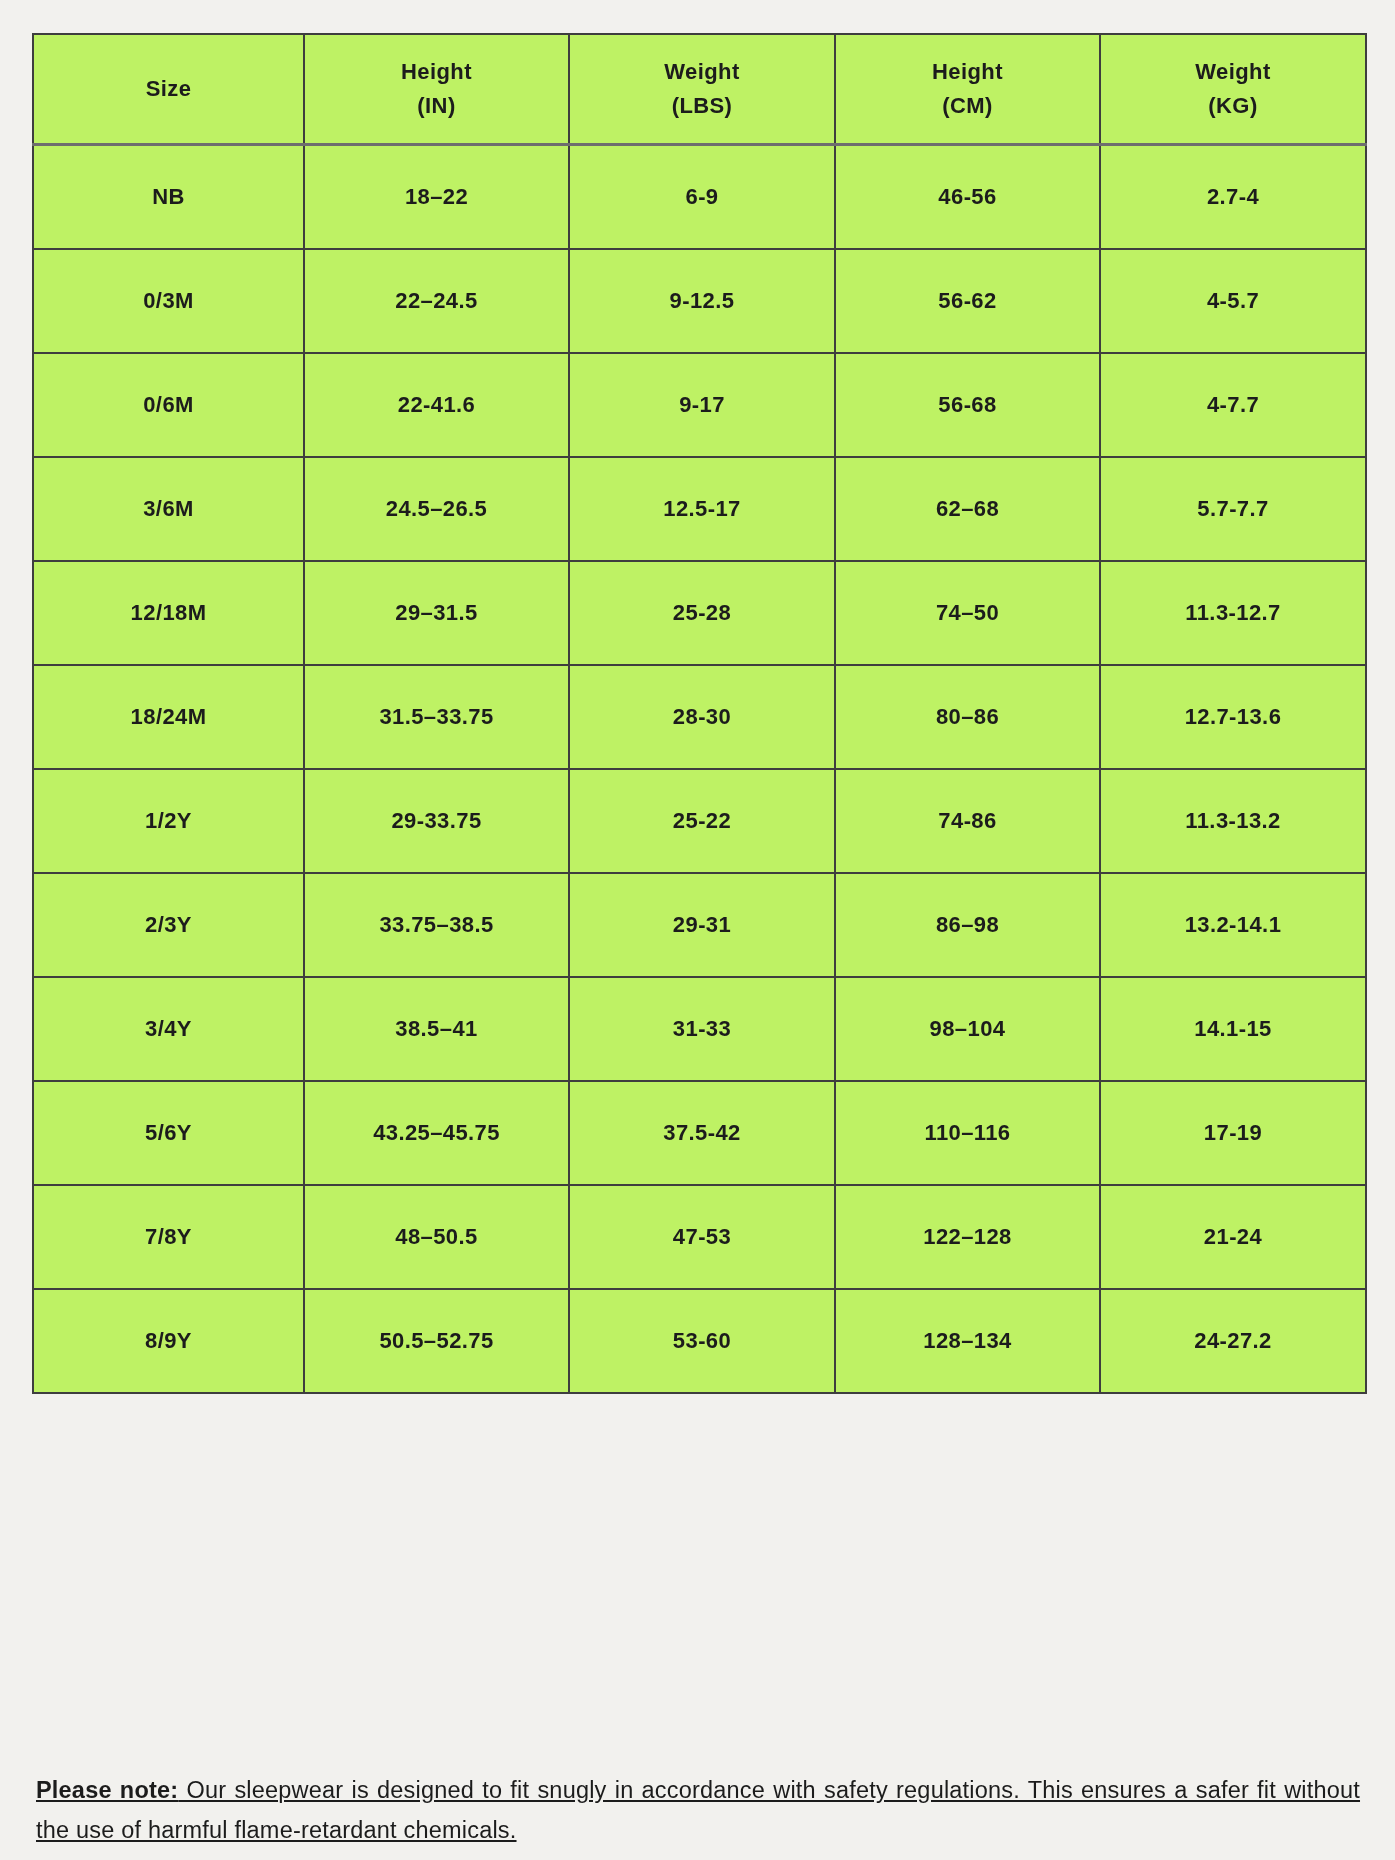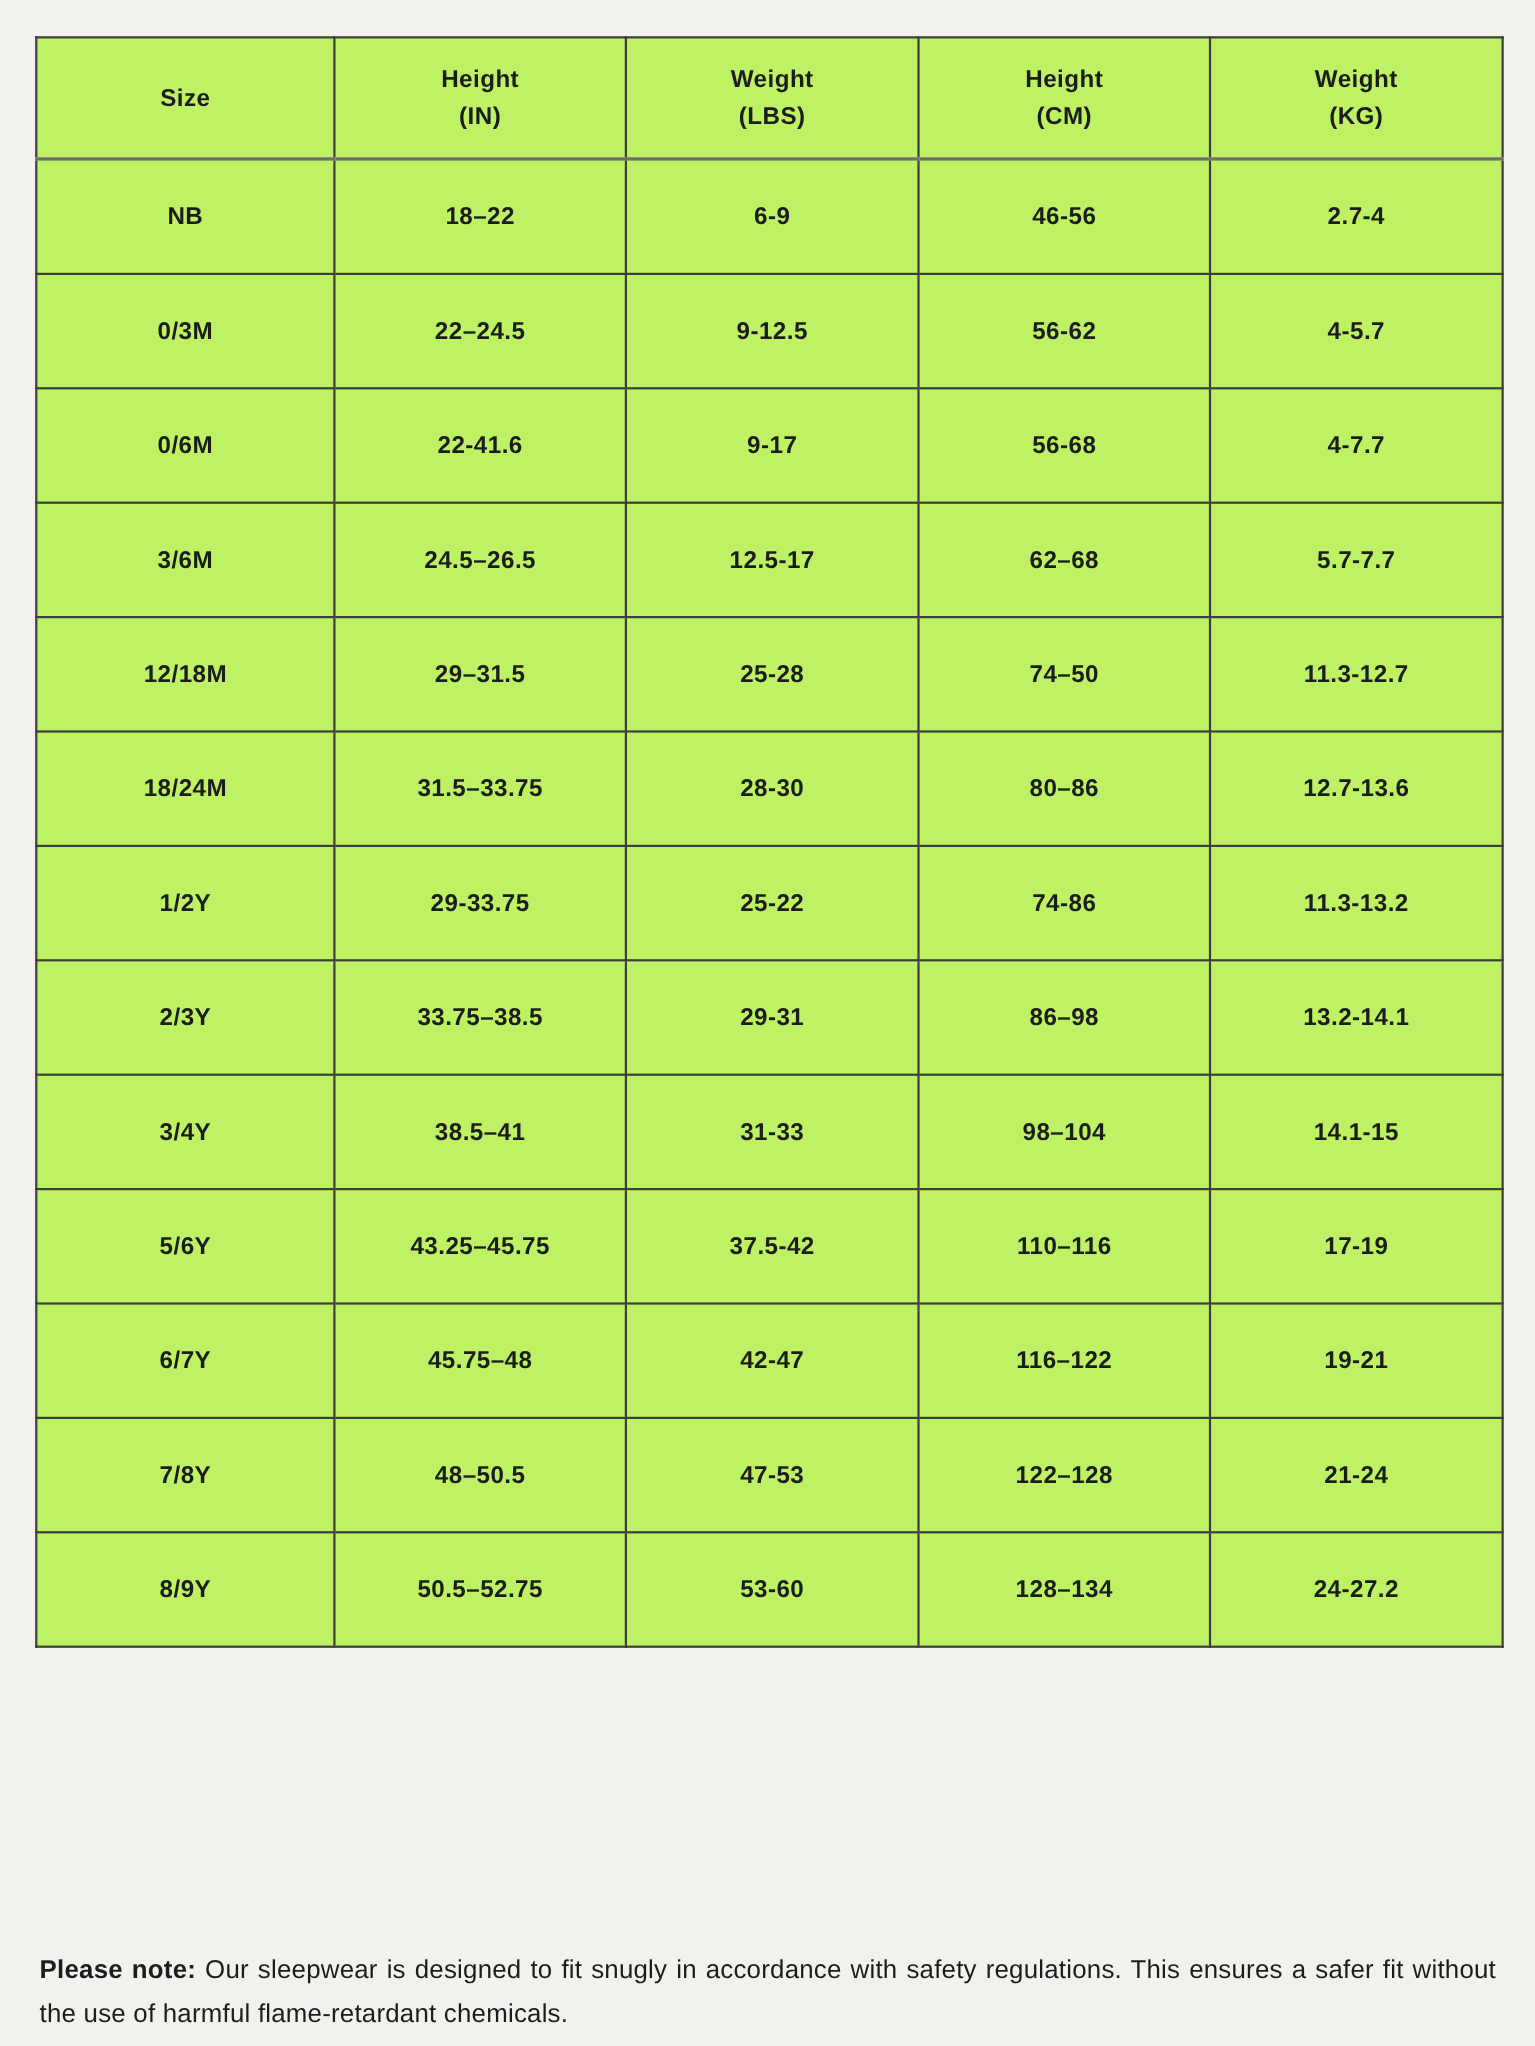--- a/index.html
+++ b/index.html
@@ -44,20 +44,21 @@
   .hdr-label, .hdr-sub { display: block; }
   .note {
     position: absolute;
     left: 36px;
     width: 1324px;
     top: 1746px;
     font-size: 23.5px;
     line-height: 1.72;
     text-align: justify;
     letter-spacing: 0.2px;
+    text-decoration: underline;
   }
   .note b { font-weight: 700; }
 </style>
 </head>
 <body>
 
 <table class="size-table">
   <colgroup>
     <col style="width:271px">
     <col style="width:265px">
@@ -164,27 +165,20 @@
 
 
   <tr>
     <td>5/6Y</td>
     <td>43.25–45.75</td>
     <td>37.5-42</td>
     <td>110–116</td>
     <td>17-19</td>
   </tr>
 
-  <tr>
-    <td>6/7Y</td>
-    <td>45.75–48</td>
-    <td>42-47</td>
-    <td>116–122</td>
-    <td>19-21</td>
-  </tr>
 
   <tr>
     <td>7/8Y</td>
     <td>48–50.5</td>
     <td>47-53</td>
     <td>122–128</td>
     <td>21-24</td>
   </tr>
 
   <tr>

